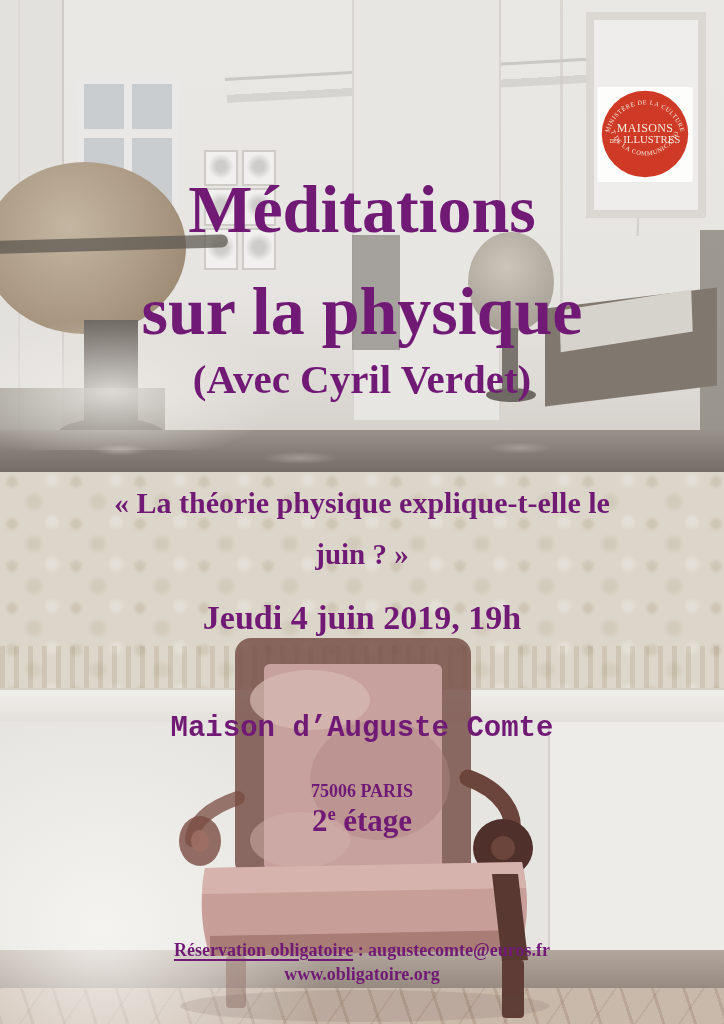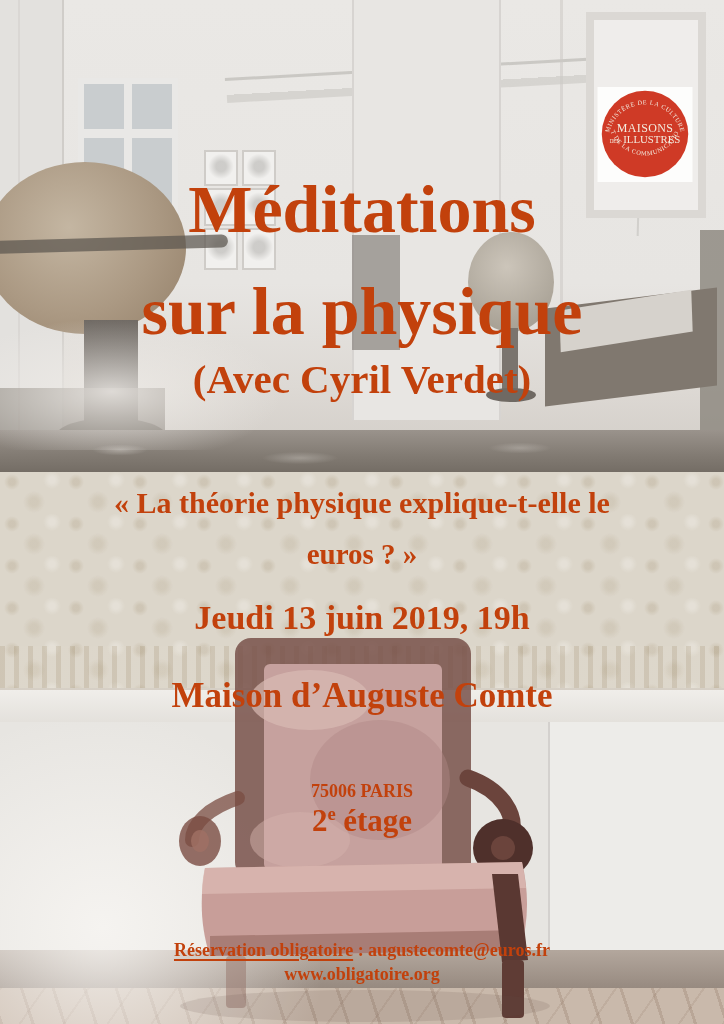--- a/index.html
+++ b/index.html
@@ -69,28 +69,28 @@
   .skirting{left:0;top:478px;width:724px;height:38px;background:linear-gradient(180deg,#b3a79d,#978a80);}
   .floor{left:0;top:516px;width:724px;height:36px;background-color:#c9b9ab;
     background-image:repeating-linear-gradient(72deg,rgba(120,90,70,.20) 0 3px,transparent 3px 30px),
       repeating-linear-gradient(-55deg,rgba(120,90,70,.12) 0 2px,transparent 2px 36px);}
   .haze-bottom-left{left:0;top:250px;width:320px;height:302px;
     background:radial-gradient(ellipse at 32% 68%,rgba(247,245,242,.88),transparent 75%);}
   .chair-svg{left:150px;top:158px;}
   
   .logo{left:596px;top:87px;width:98px;height:95px;}
   
-  .txt{position:absolute;left:0;width:724px;text-align:center;color:#c2410c;font-weight:bold;line-height:1.15;}
+  .txt{position:absolute;left:0;width:724px;text-align:center;color:#701a75;font-weight:bold;line-height:1.15;}
   .title1{top:170px;font-size:68px;}
   .title2{top:272px;font-size:68px;}
   .subtitle{top:356px;font-size:41px;}
   .quote1{top:486px;font-size:30px;}
   .quote2{top:538px;font-size:29px;}
   .datetime{top:598px;font-size:34px;}
-  .venue-name{top:676px;font-size:35px;}
+  .venue-name{top:712px;font-size:29px;font-family:Liberation Mono, monospace;}
   .addr{font-size:18px;}
   .addr1{top:759px;}
   .addr2{top:781px;}
   .floor-line{top:803px;font-size:31px;}
   .floor-sup{font-size:60%;vertical-align:super;}
   .floor-word{margin-left:.24em;}
   .foot{font-size:18px;}
   .foot1{top:916px;}
   .foot2{top:940px;}
   .foot3{top:964px;}
@@ -191,23 +191,23 @@
       <tspan font-size="5.4">DES</tspan>
       <tspan dx="1.2">ILLUSTRES</tspan>
     </text>
   </svg>
 
   <div class="txt title1">Méditations</div>
   <div class="txt title2">sur la physique</div>
   <div class="txt subtitle">(Avec Cyril Verdet)</div>
 
   <div class="txt quote1">« La théorie physique explique-t-elle le</div>
-  <div class="txt quote2">euros ? »</div>
-
-  <div class="txt datetime">Jeudi 13 juin 2019, 19h</div>
+  <div class="txt quote2">juin ? »</div>
+
+  <div class="txt datetime">Jeudi 4 juin 2019, 19h</div>
 
   <div class="txt venue-name">Maison d’Auguste Comte</div>
   <div class="txt addr addr2">75006 PARIS</div>
   <div class="txt floor-line">
     <span>2</span><span class="floor-sup">e</span><span class="floor-word">étage</span>
   </div>
 
   <div class="txt foot foot2">
     <span class="u">Réservation obligatoire</span><span> : augustecomte@euros.fr</span>
   </div>

